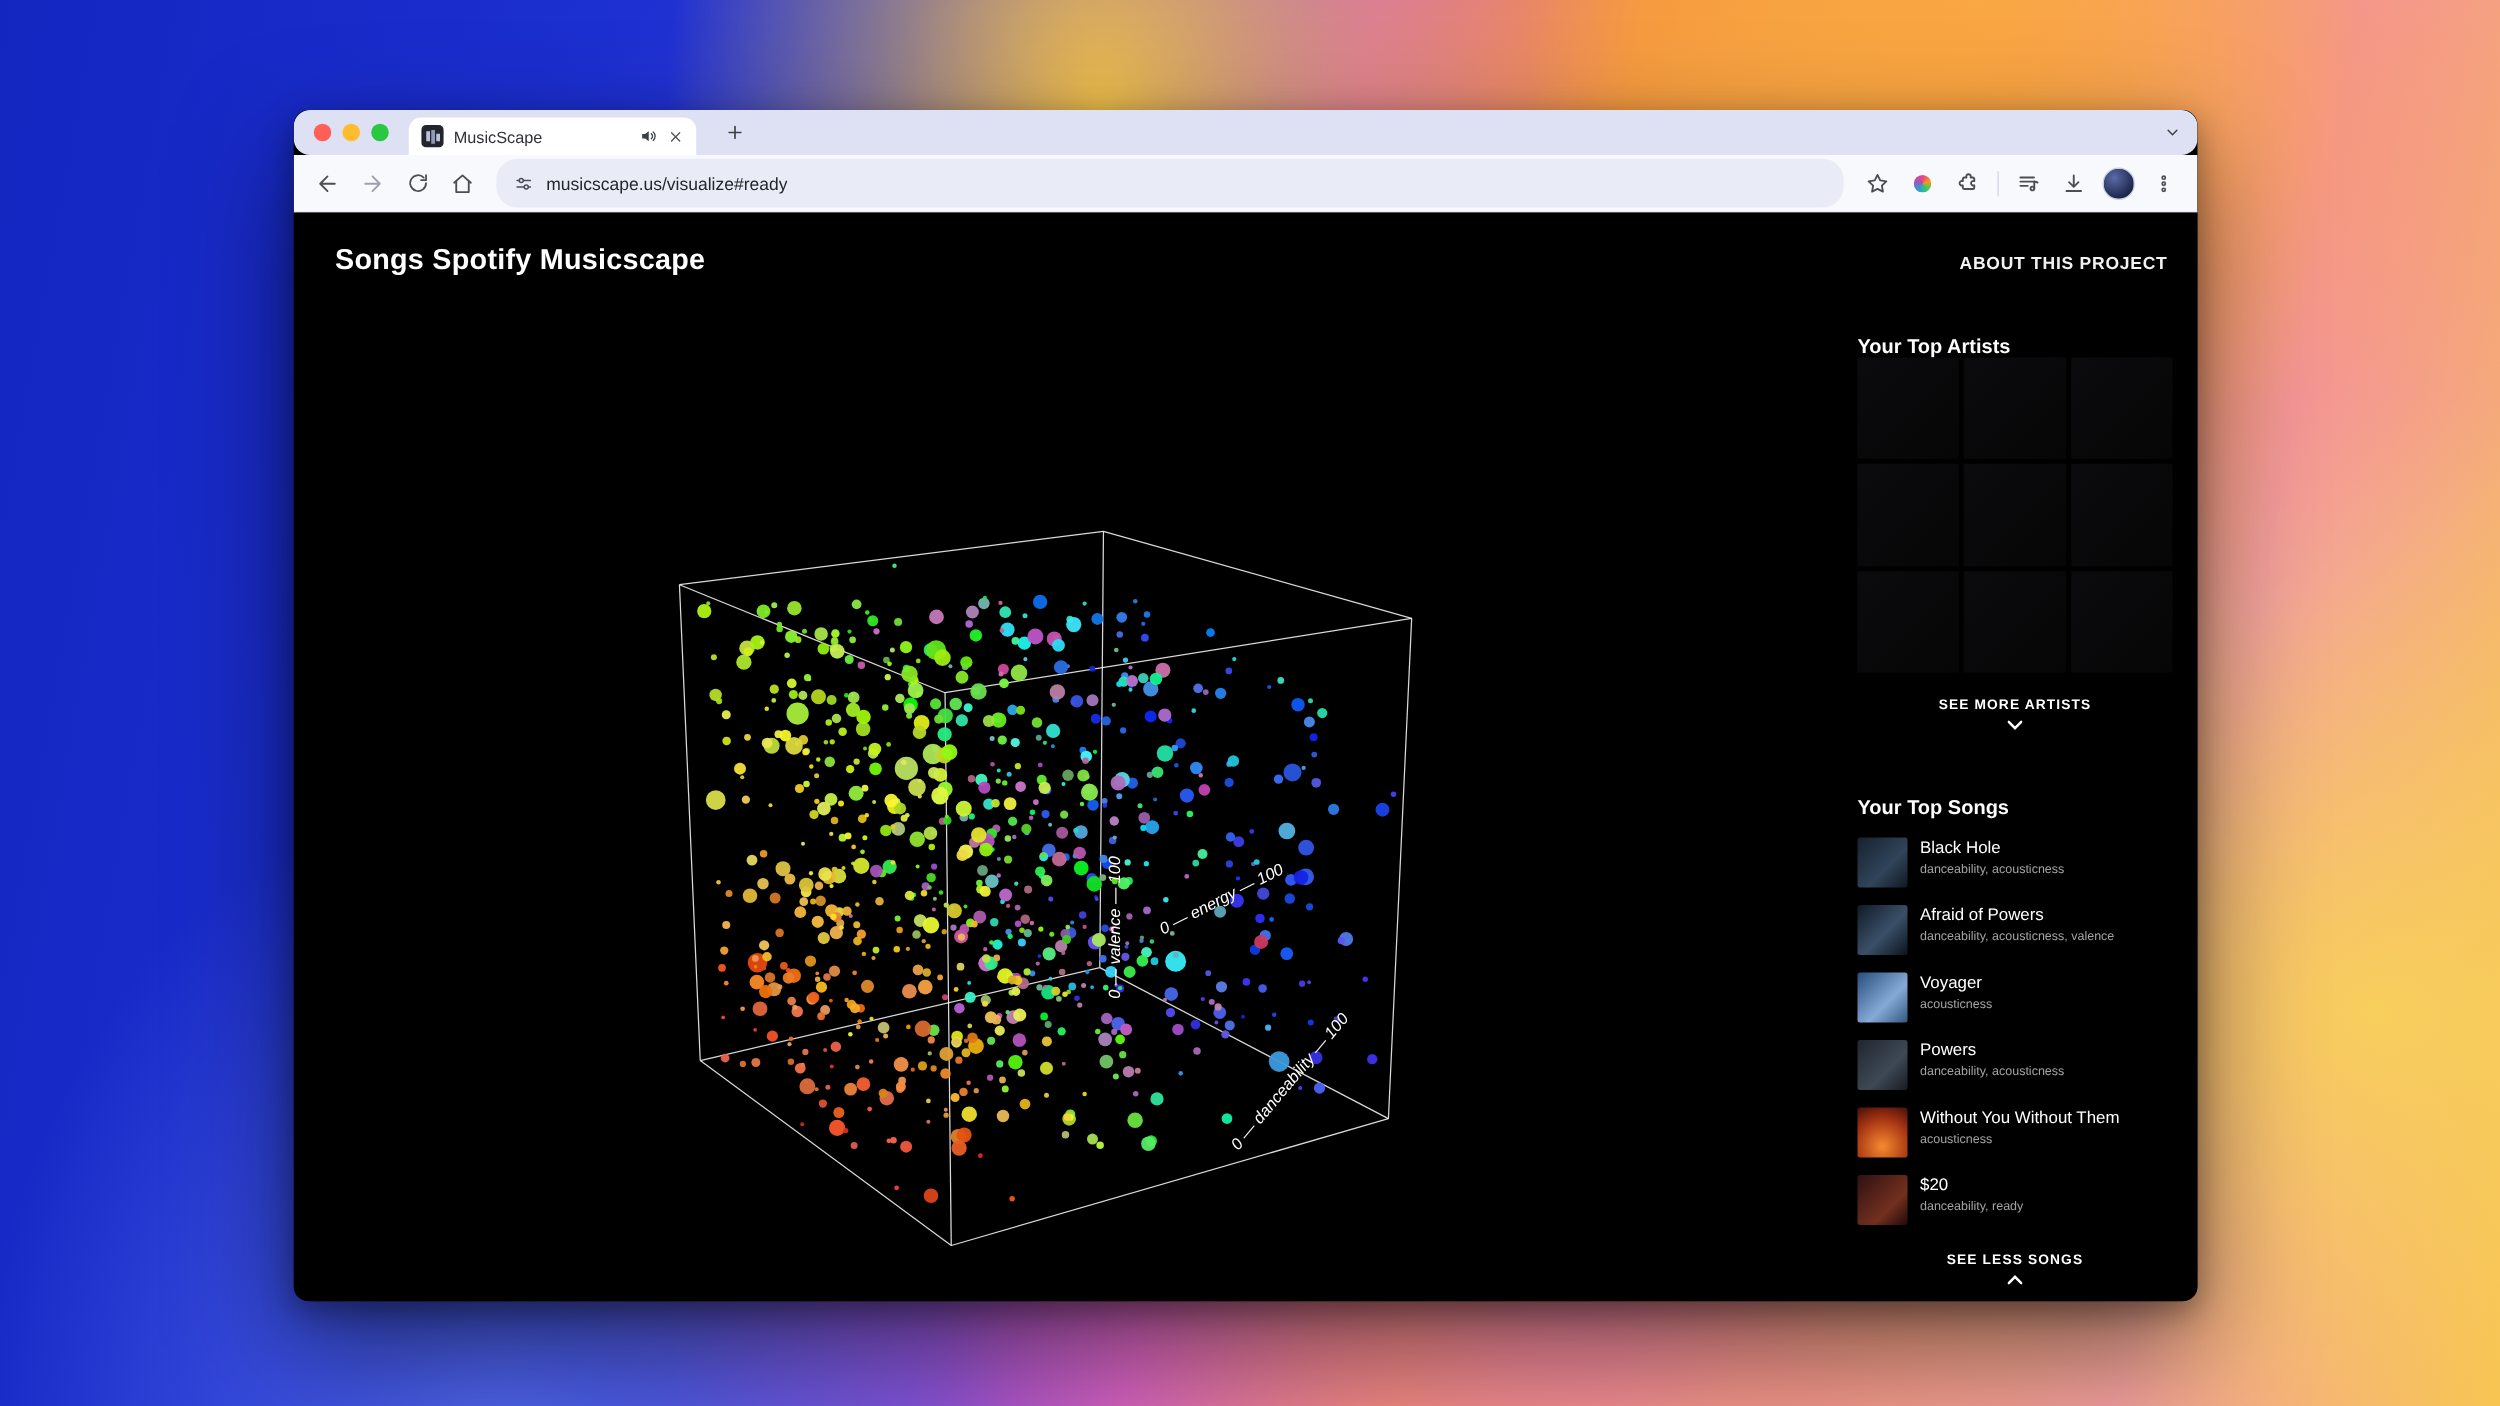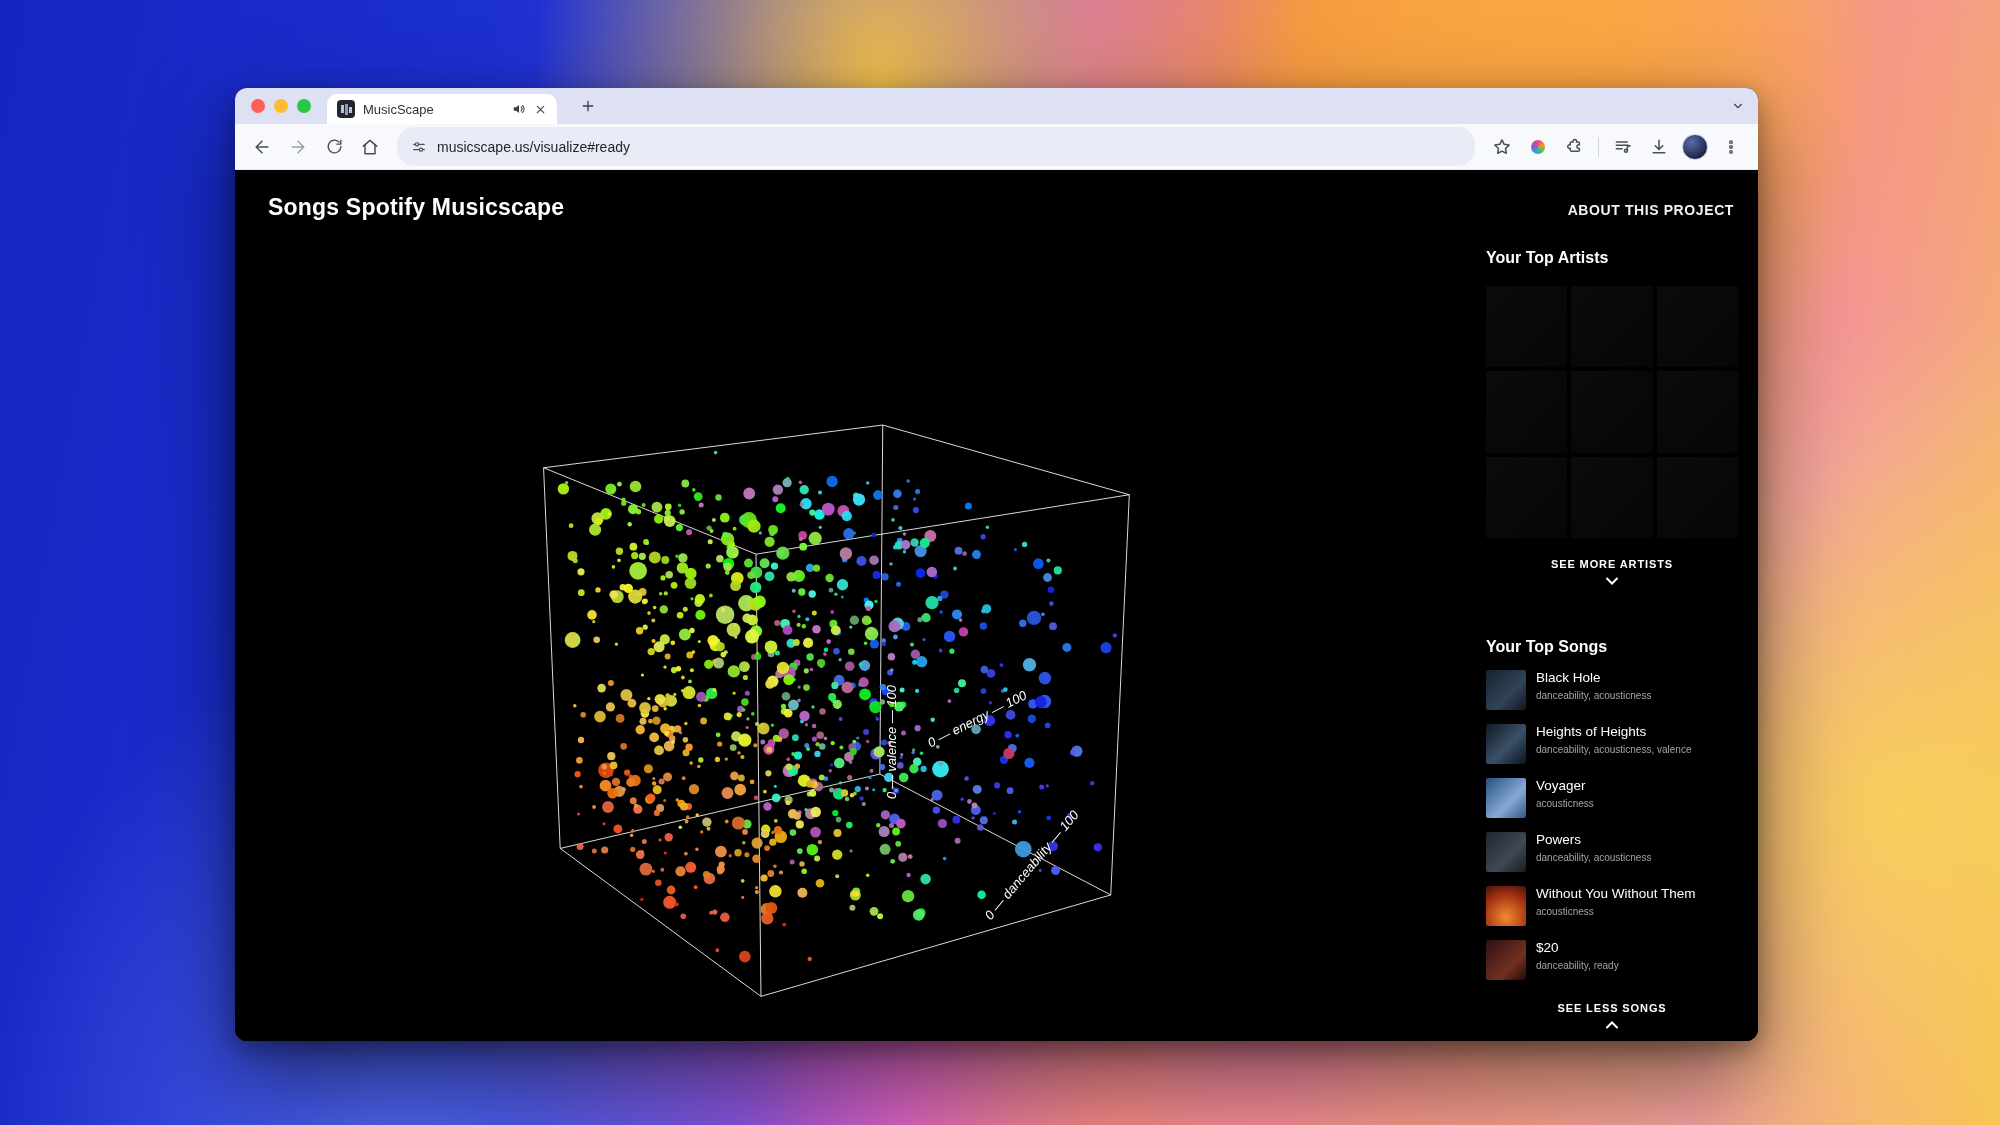--- a/index.html
+++ b/index.html
@@ -21,21 +21,21 @@
 
   
   .window {
     position:absolute; left:235px; top:88px; width:1523px; height:953px;
     border-radius:12px; overflow:hidden;
     box-shadow:0 38px 90px rgba(0,0,0,.5), 0 8px 24px rgba(0,0,0,.35);
     background:#000;
   }
 
   
-  .tabstrip { position:relative; height:36px; background:#dde1f3; }
+  .tabstrip { position:relative; height:36px; background:#dde1f3;border-radius:13px; }
   .traffic { position:absolute; left:16px; top:11px; display:flex; gap:9px; }
   .light { width:14px; height:14px; border-radius:50%; }
   .tab {
     position:absolute; left:92px; bottom:0; width:230px; height:30px;
     background:#ffffff; border-radius:10px 10px 0 0;
     display:flex; align-items:center; padding:0 10px; gap:8px;
   }
   .favicon {
     width:18px; height:18px; border-radius:4px; background:#22252e; flex:none;
     background-image:linear-gradient(#b9c2d8 0 0), linear-gradient(#8f9ab5 0 0), linear-gradient(#b9c2d8 0 0);
@@ -75,21 +75,21 @@
   
   .content { position:relative; height:871px; background:#000; color:#fff; overflow:hidden; }
   .page-title { position:absolute; left:33px; top:24px; font-size:23px; font-weight:700; letter-spacing:.2px; }
   .about-link { position:absolute; right:24px; top:32px; font-size:14px; font-weight:600; letter-spacing:.6px; color:#f2f2f2; }
 
   #scape { position:absolute; left:0; top:0; }
 
   
   .sidebar { position:absolute; left:1251px; top:0; width:252px; height:871px; }
   .side-heading { font-size:16px; font-weight:700; }
-  .artists-heading { position:absolute; top:79px; left:0; }
+  .artists-heading { position:absolute; top:99px; left:0; }
   .artist-grid { position:absolute; top:116px; left:0; width:252px;
     display:grid; grid-template-columns:repeat(3,1fr); gap:4px; }
   .artist-tile { width:100%; aspect-ratio:1/1; background:linear-gradient(135deg,#0b0b0d,#060607); }
   .see-link { position:absolute; left:0; width:252px; text-align:center;
     font-size:11px; font-weight:700; letter-spacing:.9px; }
   .see-link .chev { display:block; margin:5px auto 0; width:12px; height:8px; }
   .see-link .chev svg { stroke:#fff; fill:none; stroke-width:2; stroke-linecap:round; }
   .see-more { top:388px; }
   .songs-heading { position:absolute; top:468px; left:0; }
   .song-list { position:absolute; top:500px; left:0; width:252px; display:flex; flex-direction:column; gap:14px; }
@@ -1102,21 +1102,21 @@
           <div class="song-row">
             <span class="song-thumb thumb-0"></span>
             <span class="song-meta">
               <div class="song-title">Black Hole</div>
               <div class="song-features">danceability, acousticness</div>
             </span>
           </div>
           <div class="song-row">
             <span class="song-thumb thumb-1"></span>
             <span class="song-meta">
-              <div class="song-title">Heights of Heights</div>
+              <div class="song-title">Afraid of Powers</div>
               <div class="song-features">danceability, acousticness, valence</div>
             </span>
           </div>
           <div class="song-row">
             <span class="song-thumb thumb-2"></span>
             <span class="song-meta">
               <div class="song-title">Voyager</div>
               <div class="song-features">acousticness</div>
             </span>
           </div>

